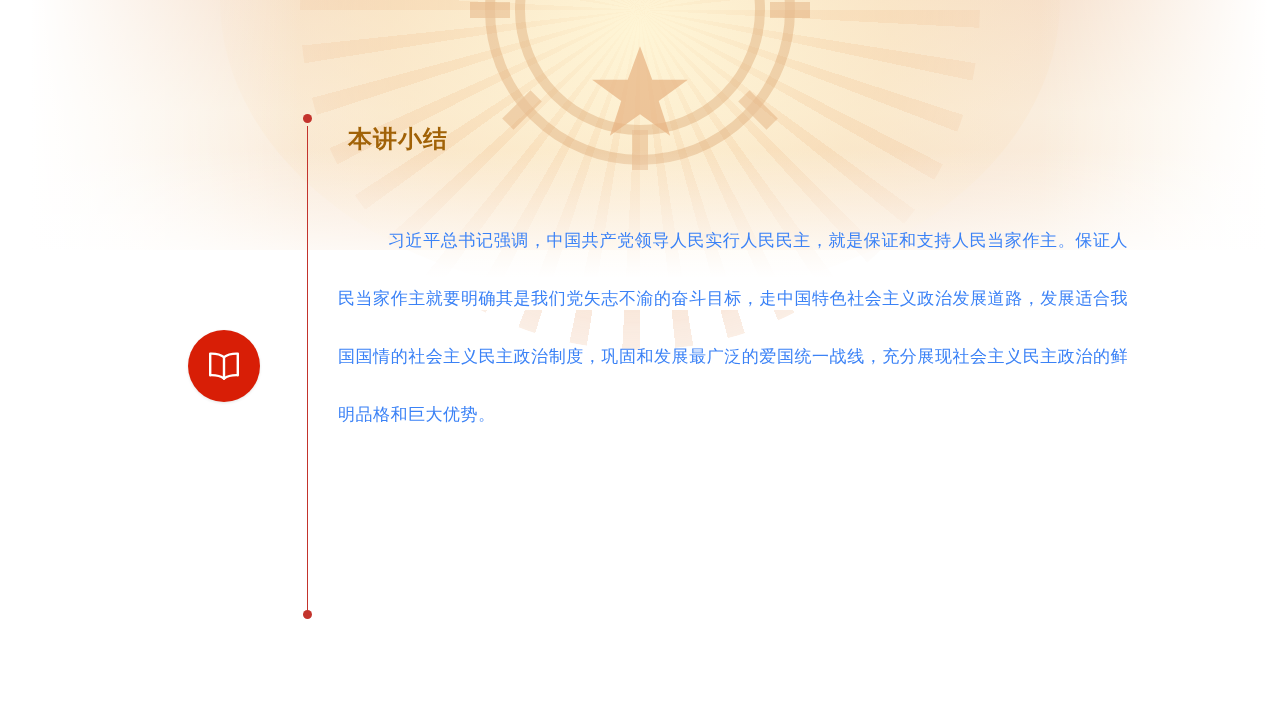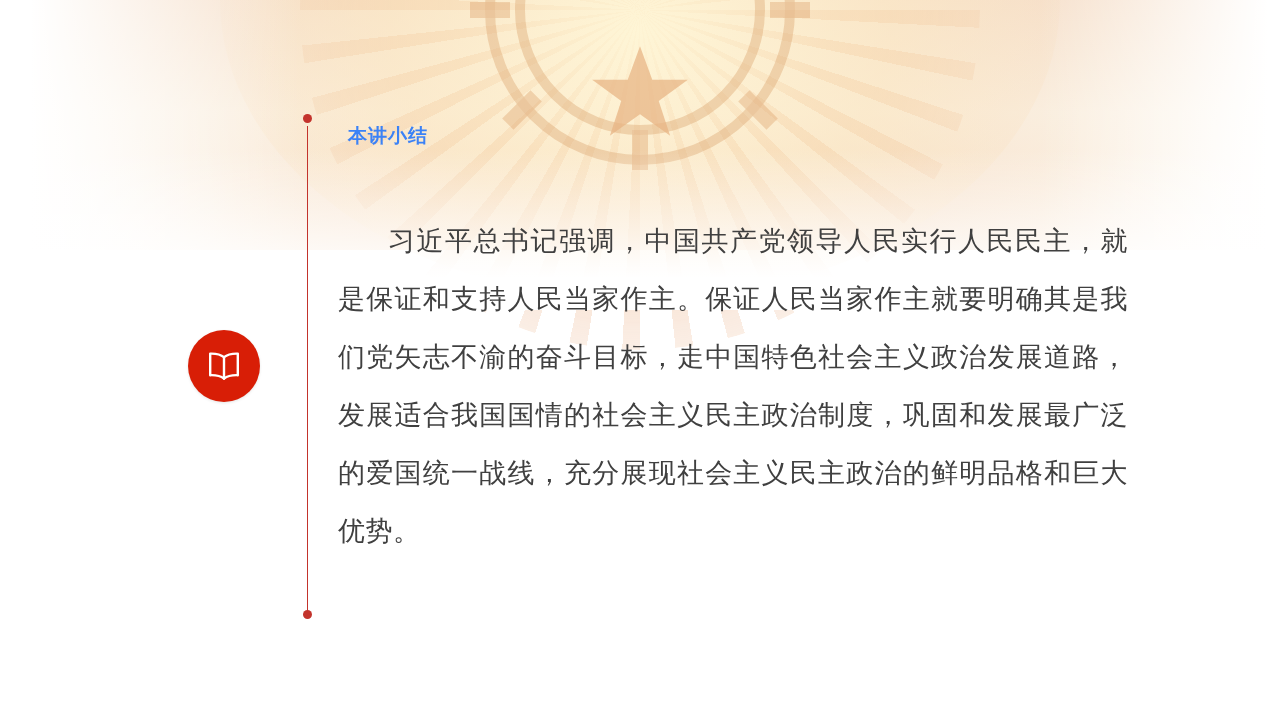--- a/index.html
+++ b/index.html
@@ -135,34 +135,34 @@
     align-items: center;
     justify-content: center;
     box-shadow: 0 1px 3px rgba(0,0,0,0.10);
   }
 
   
   .heading {
     position: absolute;
     left: 348px;
     top: 123px;
-    font-size: 19px;
+    font-size: 24px;
     font-weight: bold;
-    color: #3b82f6;
+    color: #a16207;
     letter-spacing: 1px;
     white-space: nowrap;
   }
   .body-text {
     position: absolute;
     left: 338px;
     top: 212px;
     width: 790px;
-    font-size: 27px;
+    font-size: 17px;
     line-height: 58px;
-    color: #404040;
+    color: #3b82f6;
     text-indent: 50px;
     text-align: justify;
     text-justify: inter-ideograph;
     letter-spacing: 0.5px;
   }
 </style>
 </head>
 <body>
 
 <div class="slide">

